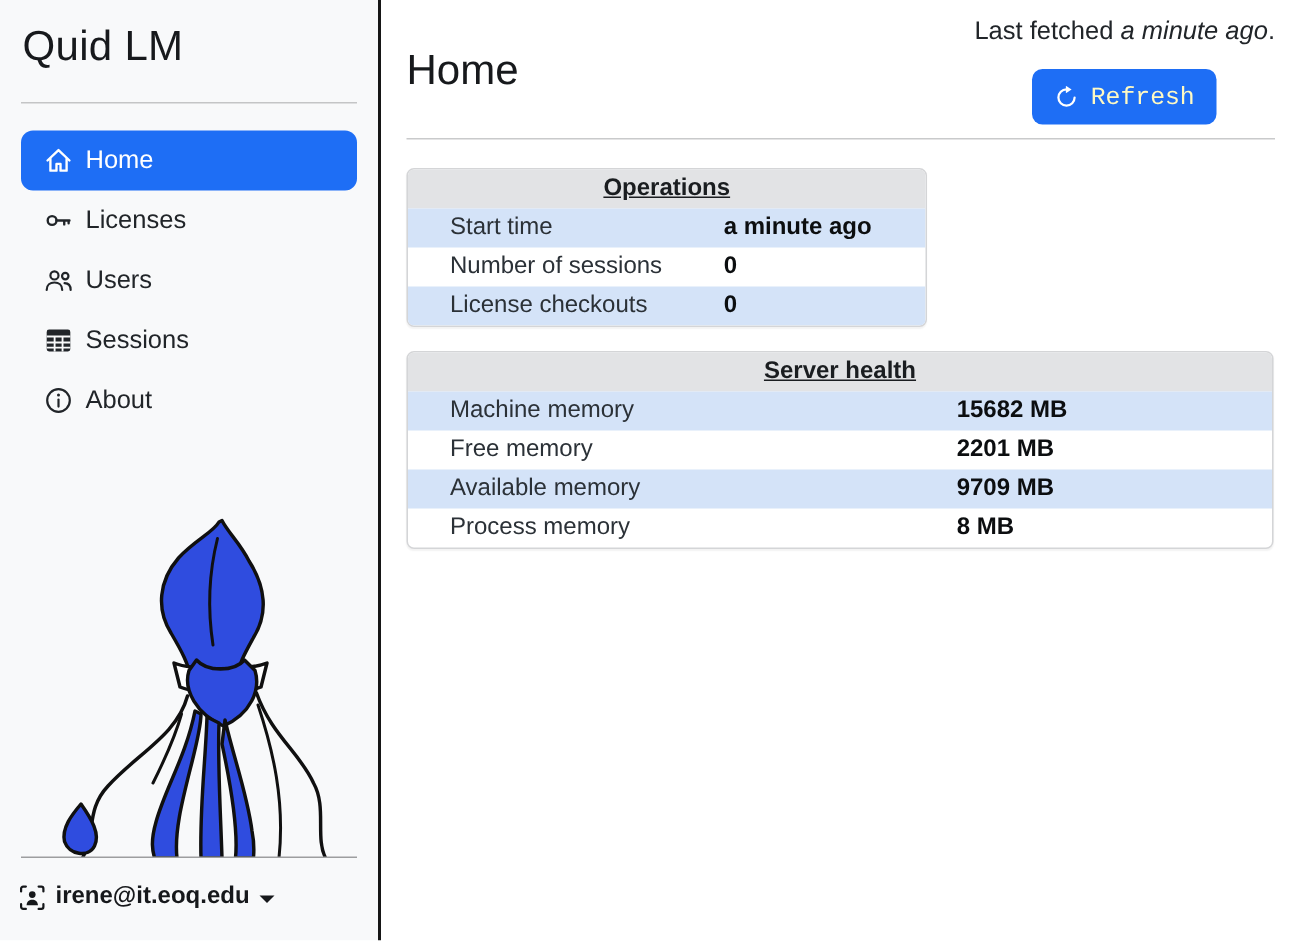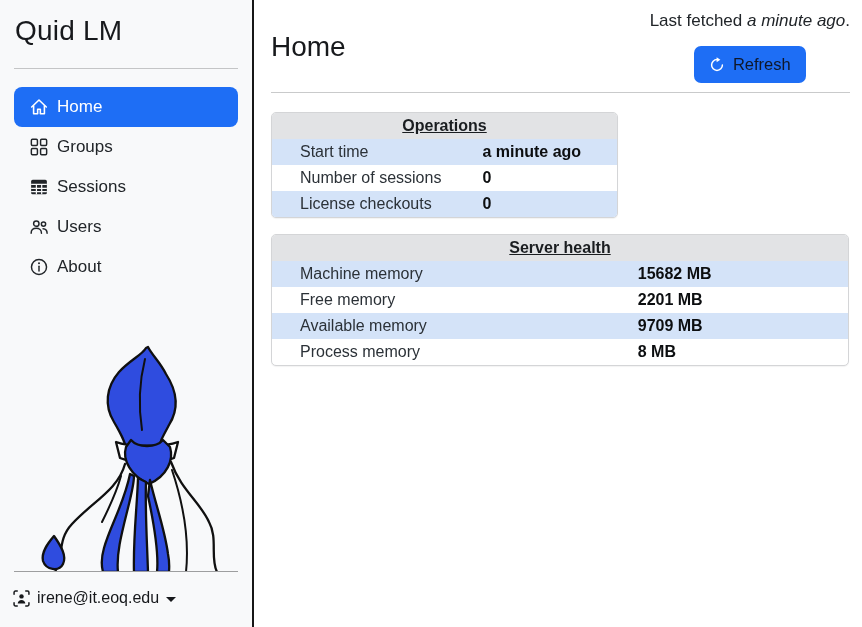--- a/index.html
+++ b/index.html
@@ -15,35 +15,35 @@
   .brand{font-size:28px;font-weight:400;color:#17191c;padding:15px 0 0 15px;letter-spacing:.2px;}
   .side-hr{border:none;border-top:1px solid #c4c5c6;margin:21px 14px 18px 14px;}
   .nav{padding:0 14px;}
   .nav-item{display:flex;align-items:center;gap:9px;height:40px;padding-left:16px;
     font-size:17px;color:#212529;border-radius:8px;cursor:pointer;box-sizing:border-box;}
   .nav-item .ic{display:flex;width:18px;height:18px;flex:0 0 18px;}
   .nav-item.active{background:var(--accent);color:#fff;}
   .mascot{position:absolute;left:28px;top:344px;width:200px;height:228px;}
   .side-bottom-hr{position:absolute;left:14px;width:224px;top:571px;border:none;border-top:1.5px solid #9d9e9f;margin:0;}
   .user-row{position:absolute;left:13px;top:589px;display:flex;align-items:center;gap:7px;
-    font-size:16px;font-weight:400;color:#16181b;cursor:pointer;background:none;border:none;
+    font-size:16px;font-weight:700;color:#16181b;cursor:pointer;background:none;border:none;
     font-family:inherit;padding:0;}
   .caret{width:0;height:0;border-left:5px solid transparent;border-right:5px solid transparent;
     border-top:5px solid #16181b;margin-top:2px;}
   
   .main{position:absolute;left:254px;top:0;width:608px;height:627px;background:#fff;
     box-sizing:border-box;padding:0 12px 0 17px;}
   .header-row{display:flex;align-items:center;margin-top:11px;}
   .page-title{font-size:28px;font-weight:400;color:#17191c;}
   .header-right{margin-left:auto;display:flex;align-items:center;gap:15px;flex-direction:column;}
   .fetched{font-size:17px;color:#212529;}
   .fetched .ital{font-style:italic;}
-  .refresh-btn{background:var(--accent);color:#0f172a;border:none;border-radius:7px;
+  .refresh-btn{background:var(--accent);color:#fef9c3;border:none;border-radius:7px;
     height:37px;padding:0 15px;font-size:16.5px;display:flex;align-items:center;gap:8px;
-    cursor:pointer;font-family:Liberation Sans, sans-serif;}
+    cursor:pointer;font-family:Liberation Mono, monospace;}
   .header-hr{border:none;border-top:1px solid #c9cacb;margin:9px 0 0 0;}
   .tables-row{display:flex;gap:16px;margin-top:19px;align-items:flex-start;}
   .tbl{border:1px solid #d4d5d7;border-radius:5px;overflow:hidden;background:#fff;
     box-shadow:0 1px 1px rgba(0,0,0,.05);}
   .tbl table{border-collapse:collapse;table-layout:fixed;width:100%;font-size:16px;}
   .tbl th.cap{background:#e2e3e5;font-weight:700;text-align:center;height:26px;
     color:#1a1d20;padding:0;font-size:16px;text-decoration:underline;}
   .tbl td{height:26px;padding:0;}
   .tbl td.lbl{padding-left:28px;color:#2b3137;}
   .tbl td.val{font-weight:700;color:#0c0e10;}
@@ -68,51 +68,49 @@
       <span class="ic">
         <svg width="18" height="18" viewBox="0 0 16 16" fill="none" stroke="currentColor" stroke-width="1.4" stroke-linejoin="round" stroke-linecap="round">
           <path d="M1.5 8 8 1.8 14.5 8"></path>
             <path d="M3.2 7v7h3.6v-4h2.4v4h3.6V7"></path>
         </svg>
       </span>
       <span>Home</span>
     </div>
     <div class="nav-item">
       <span class="ic">
-        <svg width="18" height="18" viewBox="0 0 16 16" fill="none" stroke="currentColor" stroke-width="1.3">
-          <rect x="1.2" y="1.2" width="5.4" height="5.4" rx="1"></rect>
-            <rect x="9.4" y="1.2" width="5.4" height="5.4" rx="1"></rect>
-          <rect x="1.2" y="9.4" width="5.4" height="5.4" rx="1"></rect>
-            <rect x="9.4" y="9.4" width="5.4" height="5.4" rx="1"></rect>
-        </svg>
-      </span>
-      <span>Groups</span>
+        <svg width="18" height="18" viewBox="0 0 16 16" fill="none" stroke="currentColor" stroke-width="1.4" stroke-linecap="round">
+          <circle cx="4.2" cy="8" r="2.6"></circle>
+            <path d="M6.8 8h7.7M11.4 8v2.3M14 8v1.7"></path>
+        </svg>
+      </span>
+      <span>Licenses</span>
+    </div>
+    <div class="nav-item">
+      <span class="ic">
+        <svg width="18" height="18" viewBox="0 0 16 16" fill="none" stroke="currentColor" stroke-width="1.3" stroke-linecap="round">
+          <circle cx="5.6" cy="5" r="2.4"></circle>
+            <path d="M1 13.6c0-3 2.1-4.4 4.6-4.4s4.6 1.4 4.6 4.4"></path>
+          <circle cx="12" cy="5.4" r="1.9"></circle>
+            <path d="M11.6 9.6c2.4.1 3.6 1.6 3.6 4"></path>
+        </svg>
+      </span>
+      <span>Users</span>
     </div>
     <div class="nav-item">
       <span class="ic">
         <svg width="18" height="18" viewBox="0 0 16 16">
           <rect x="1" y="1.5" width="14" height="13" rx="1.4" fill="currentColor"></rect>
           <g stroke="#f8f9fa" stroke-width="1.1">
             <path d="M1 5.6h14M1 9.2h14M1 12.2h14"></path>
               <path d="M5.7 5.6v8.9M10.4 5.6v8.9"></path>
           </g>
         </svg>
       </span>
       <span>Sessions</span>
-    </div>
-    <div class="nav-item">
-      <span class="ic">
-        <svg width="18" height="18" viewBox="0 0 16 16" fill="none" stroke="currentColor" stroke-width="1.3" stroke-linecap="round">
-          <circle cx="5.6" cy="5" r="2.4"></circle>
-            <path d="M1 13.6c0-3 2.1-4.4 4.6-4.4s4.6 1.4 4.6 4.4"></path>
-          <circle cx="12" cy="5.4" r="1.9"></circle>
-            <path d="M11.6 9.6c2.4.1 3.6 1.6 3.6 4"></path>
-        </svg>
-      </span>
-      <span>Users</span>
     </div>
     <div class="nav-item">
       <span class="ic">
         <svg width="18" height="18" viewBox="0 0 16 16" fill="none" stroke="currentColor" stroke-width="1.3" stroke-linecap="round">
           <circle cx="8" cy="8" r="6.7"></circle>
             <path d="M8 7.4v4.2"></path>
             <circle cx="8" cy="4.7" r=".9" fill="currentColor" stroke="none"></circle>
         </svg>
       </span>
       <span>About</span>

